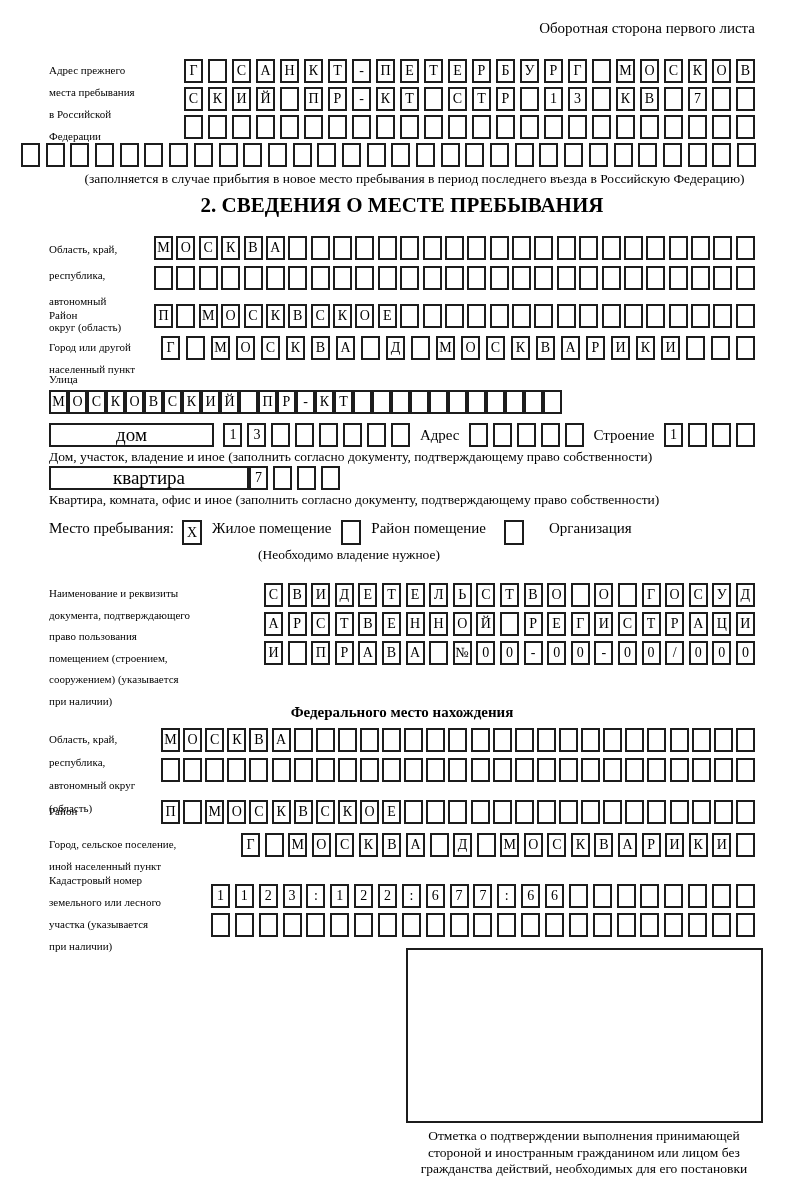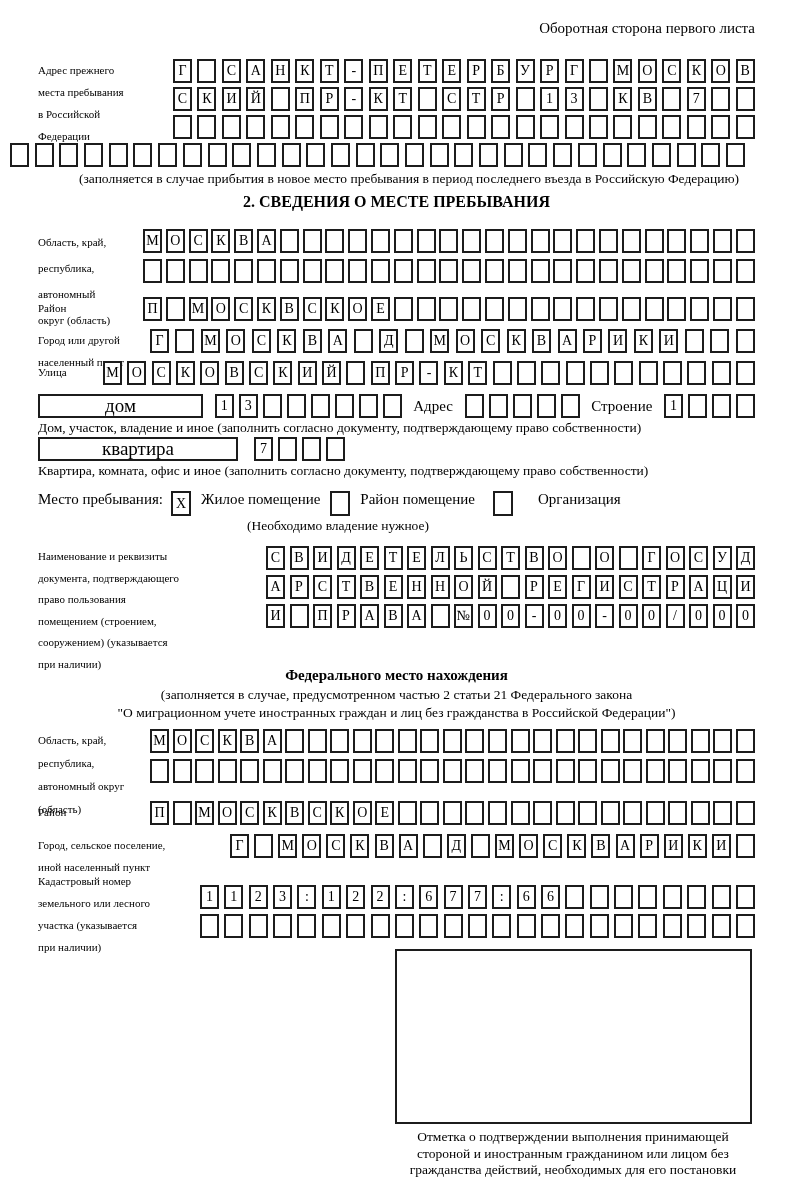--- a/index.html
+++ b/index.html
@@ -1,18 +1,18 @@
 <!DOCTYPE html>
 <html><head>
 <meta charset="utf-8">
 <style>
   html,body{margin:0;padding:0;background:#888;}
   .page{
     width:800px;height:1180px;background:#ffffff;color:#000;
-    box-sizing:border-box;padding:20px 45px 0 38px;
+    box-sizing:border-box;padding:20px 45px 0 49px;
     font-family:"Liberation Serif","DejaVu Serif",serif;
     position:relative;overflow:hidden;margin:0 auto;
   }
   .header-note{text-align:right;font-size:15px;margin-bottom:22px;}
   .group{display:flex;align-items:flex-start;}
   .label{font-size:11px;line-height:22px;white-space:pre-line;flex:none;}
   .rows{flex:1;min-width:0;}
   .cellrow{display:flex;justify-content:space-between;margin-bottom:4px;}
   .cellgroup{display:flex;gap:5px;}
   .cell{
@@ -20,28 +20,28 @@
     display:flex;align-items:center;justify-content:center;
     font-size:14px;background:#fff;
   }
   .checkbox{width:20px;height:25px;}
   .lw135{width:135px;}.lw105{width:105px;}.lw112{width:112px;}.lw65{width:65px;}
   .lw215{width:215px;}.lw192{width:192px;}.lw162{width:162px;}
   .lh26{line-height:26px;}.lh23{line-height:23px;}.lh215{line-height:21.5px;}.lh22{line-height:22px;}
   .fullrow{margin-left:-28px;width:735px;margin-top:-4px;}
   .note{font-size:13.5px;line-height:16px;}
   .note-center{text-align:center;margin-left:25px;}
-  .sec-title{font-size:16px;font-weight:bold;text-align:center;margin:6px 0 18px 0;}
+  .sec-title{font-size:21px;font-weight:bold;text-align:center;margin:6px 0 18px 0;}
   .fact-title{font-size:15px;font-weight:bold;text-align:center;margin:0;}
   .region-rows .cellrow{margin-bottom:6px;}
   .houseline{display:flex;justify-content:space-between;align-items:center;margin-top:5px;}
   .widebox{border:2px solid #1c1c1c;box-sizing:border-box;height:24px;display:flex;
     align-items:center;justify-content:center;font-size:19px;flex:none;background:#fff;}
   .inline-label{font-size:15px;flex:none;}
-  .kvline{display:flex;align-items:flex-start;gap:16px;margin-top:1px;}
+  .kvline{display:flex;align-items:flex-start;gap:0;margin-top:1px;}
   .stayline{display:flex;align-items:flex-start;margin-top:12px;font-size:15px;}
   .choose-note{width:600px;text-align:center;margin-top:2px;}
   .doc-rows .cellrow{margin-bottom:5px;}
   .fact-notes{text-align:center;font-size:13.5px;line-height:18px;margin-top:2px;}
   .stamp-box{width:357px;height:175px;border:2.5px solid #1c1c1c;box-sizing:border-box;
     margin-left:357px;margin-top:-9px;background:#fff;}
   .stamp-caption{width:400px;margin-left:335px;margin-top:5px;text-align:center;
     font-size:13.5px;line-height:16.5px;white-space:pre-line;}
 </style>
 </head>
@@ -301,21 +301,21 @@
           <span class="cell">И</span>
           <span class="cell">К</span>
           <span class="cell">И</span>
           <span class="cell">&nbsp;</span>
           <span class="cell">&nbsp;</span>
           <span class="cell">&nbsp;</span>
         </div>
     </div>
   </div>
 
-  <div class="group" style="margin-top:-12px;">
+  <div class="group" style="margin-top:-12px;flex-direction:column;">
     <div class="label lw65">Улица</div>
     <div class="rows">
       <div class="cellrow">
           <span class="cell">М</span>
           <span class="cell">О</span>
           <span class="cell">С</span>
           <span class="cell">К</span>
           <span class="cell">О</span>
           <span class="cell">В</span>
           <span class="cell">С</span>
@@ -388,21 +388,21 @@
     <span>Место пребывания:</span>
     <span class="cell checkbox" style="margin-left:8px;">X</span>
     <span style="margin-left:10px;">Жилое помещение</span>
     <span class="cell checkbox" style="margin-left:10px;"></span>
     <span style="margin-left:10px;">Район помещение</span>
     <span class="cell checkbox" style="margin-left:18px;"></span>
     <span style="margin-left:25px;">Организация</span>
   </div>
   <div class="note choose-note">(Необходимо владение нужное)</div>
 
-  <div class="group" style="margin-top:12px;gap:13px;">
+  <div class="group" style="margin-top:20px;">
     <div class="label lw215 lh215">Наименование и реквизиты
 документа, подтверждающего
 право пользования
 помещением (строением,
 сооружением) (указывается
 при наличии)</div>
     <div class="rows doc-rows">
       <div class="cellrow">
           <span class="cell">С</span>
           <span class="cell">В</span>
@@ -469,24 +469,20 @@
           <span class="cell">0</span>
           <span class="cell">/</span>
           <span class="cell">0</span>
           <span class="cell">0</span>
           <span class="cell">0</span>
         </div>
     </div>
   </div>
 
   <h3 class="fact-title" style="margin-top:-8px;">Федерального место нахождения</h3>
-  <div class="fact-notes">
-    <div>(заполняется в случае, предусмотренном частью 2 статьи 21 Федерального закона</div>
-    <div>"О миграционном учете иностранных граждан и лиц без гражданства в Российской Федерации")</div>
-  </div>
 
   <div class="group" style="margin-top:7px;">
     <div class="label lw112 lh23">Область, край,
 республика,
 автономный округ
 (область)</div>
     <div class="rows region-rows">
       <div class="cellrow">
           <span class="cell">М</span>
           <span class="cell">О</span>

